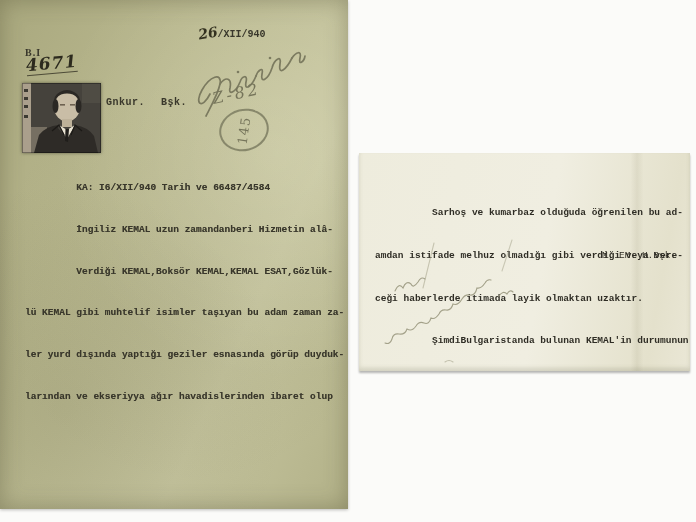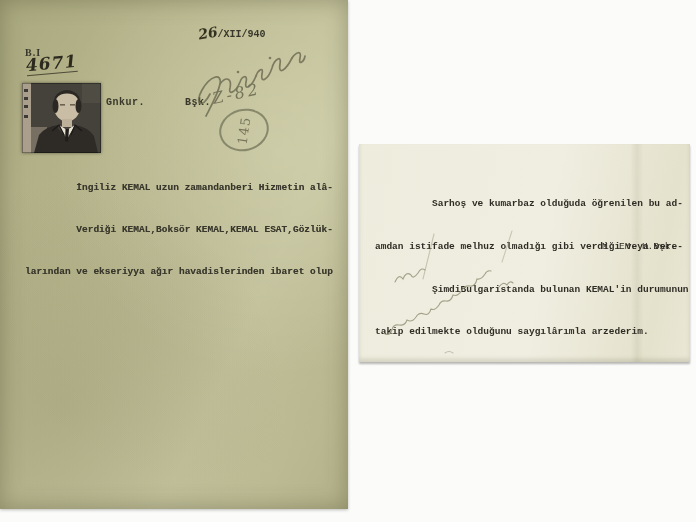--- a/index.html
+++ b/index.html
@@ -33,41 +33,41 @@
     transform:rotate(-5deg);letter-spacing:1px;
     border-bottom:1.5px solid rgba(44,42,30,.75);padding-bottom:0;
   }
   .dateline{position:absolute;left:198px;top:24px;font-size:10px;}
   .date-hand{
     font-family:"DejaVu Serif","Liberation Serif",serif;font-style:italic;
     font-weight:bold;font-size:14px;color:#33311f;display:inline-block;
     transform:rotate(-10deg) translateY(1px);
   }
   .gnkur{position:absolute;left:106px;top:97px;font-size:10px;letter-spacing:.5px;}
-  .bsk{position:absolute;left:161px;top:97px;font-size:10px;letter-spacing:.5px;margin-left:24px;}
+  .bsk{position:absolute;left:161px;top:97px;font-size:10px;letter-spacing:.5px;}
   .photo{position:absolute;left:22px;top:83px;width:79px;height:70px;box-shadow:0 0 3px rgba(20,20,10,.5);}
   .script-ink{position:absolute;left:196px;top:38px;width:110px;height:80px;}
   .z82{
     position:absolute;left:212px;top:84px;
     font-family:"DejaVu Serif","Liberation Serif",serif;font-style:italic;
     font-size:16px;color:#75745a;letter-spacing:3px;transform:rotate(-12deg);
   }
   .stamp{
     position:absolute;left:219px;top:109px;width:46px;height:38px;
     border:2px solid rgba(125,124,98,.85);border-radius:50%;
     transform:rotate(-14deg);
     display:flex;align-items:center;justify-content:center;
   }
   .stamp span{
     font-family:"DejaVu Serif","Liberation Serif",serif;
     font-size:13px;color:#75745a;transform:rotate(-68deg);letter-spacing:1px;
   }
   
   .doc-right{
-    position:absolute;left:359px;top:144px;width:331px;height:218px;
+    position:absolute;left:359px;top:153px;width:331px;height:218px;
     background:
       linear-gradient(90deg, transparent 82%, rgba(120,115,80,.10) 84%, transparent 86%),
       linear-gradient(100deg,#eeecdd 0%,#f0eee1 55%,#e4e1cc 88%,#eae7d6 100%);
     box-shadow:inset 0 -3px 4px rgba(90,88,60,.18), 0 2px 2px rgba(0,0,0,.28);
   }
   .doc-right .bodytext{
     position:absolute;left:16px;top:25px;width:310px;
     font-size:9.5px;line-height:14.2px;white-space:pre;
     color:#2f2d25;font-weight:bold;
   }
@@ -126,22 +126,25 @@
     </g>
   </svg>
 
   <div class="z82">Z-82</div>
 
   <div class="stamp">
     <span>145</span>
   </div>
 
   <div class="bodytext">
+    <div>         KA: I6/XII/940 Tarih ve 66487/4584</div>
     <div>         İngiliz KEMAL uzun zamandanberi Hizmetin alâ-</div>
     <div>         Verdiği KEMAL,Boksör KEMAL,KEMAL ESAT,Gözlük-</div>
+    <div>lü KEMAL gibi muhtelif isimler taşıyan bu adam zaman za-</div>
+    <div>ler yurd dışında yaptığı geziler esnasında görüp duyduk-</div>
     <div>larından ve ekseriyya ağır havadislerinden ibaret olup</div>
     
     
     
     
     
     
     
     
     
@@ -152,22 +155,22 @@
     
     
   </div>
 </div>
 
 <div class="doc-right">
 
   <div class="bodytext">
     <div>          Sarhoş ve kumarbaz olduğuda öğrenilen bu ad-</div>
     <div>amdan istifade melhuz olmadığı gibi verdiği veya vere-</div>
+    <div>ceği haberlerde itimada layik olmaktan uzaktır.</div>
     <div>          ŞimdiBulgaristanda bulunan KEMAL'in durumunun</div>
-    <div>takip edilmekte olduğunu saygılârımla arzederim.</div>
   </div>
 
   <div class="signature">M. EM. H.Bşk.</div>
 
   <svg class="pencil-marks" viewBox="0 0 331 218" xmlns="http://www.w3.org/2000/svg">
     <g stroke="#9b9980" stroke-width="1.1" fill="none" stroke-linecap="round" opacity="0.9">
 
       <path d="M36,138 q4,-9 8,-3 q3,-8 8,-4 q2,5 7,-2 q3,-6 7,-3"></path>
 
       <path d="M26,190 q5,2 7,-4 q1,-6 7,-5 q6,1 8,-5 q5,3 9,-3 q3,-5 8,-3 q5,2 7,-5 q4,2 8,-4 q2,-5 7,-4 q5,1 7,-6 q5,2 9,-5 q3,-5 8,-4 q5,1 7,-7 q4,1 8,-5 q2,-4 6,-3"></path>

